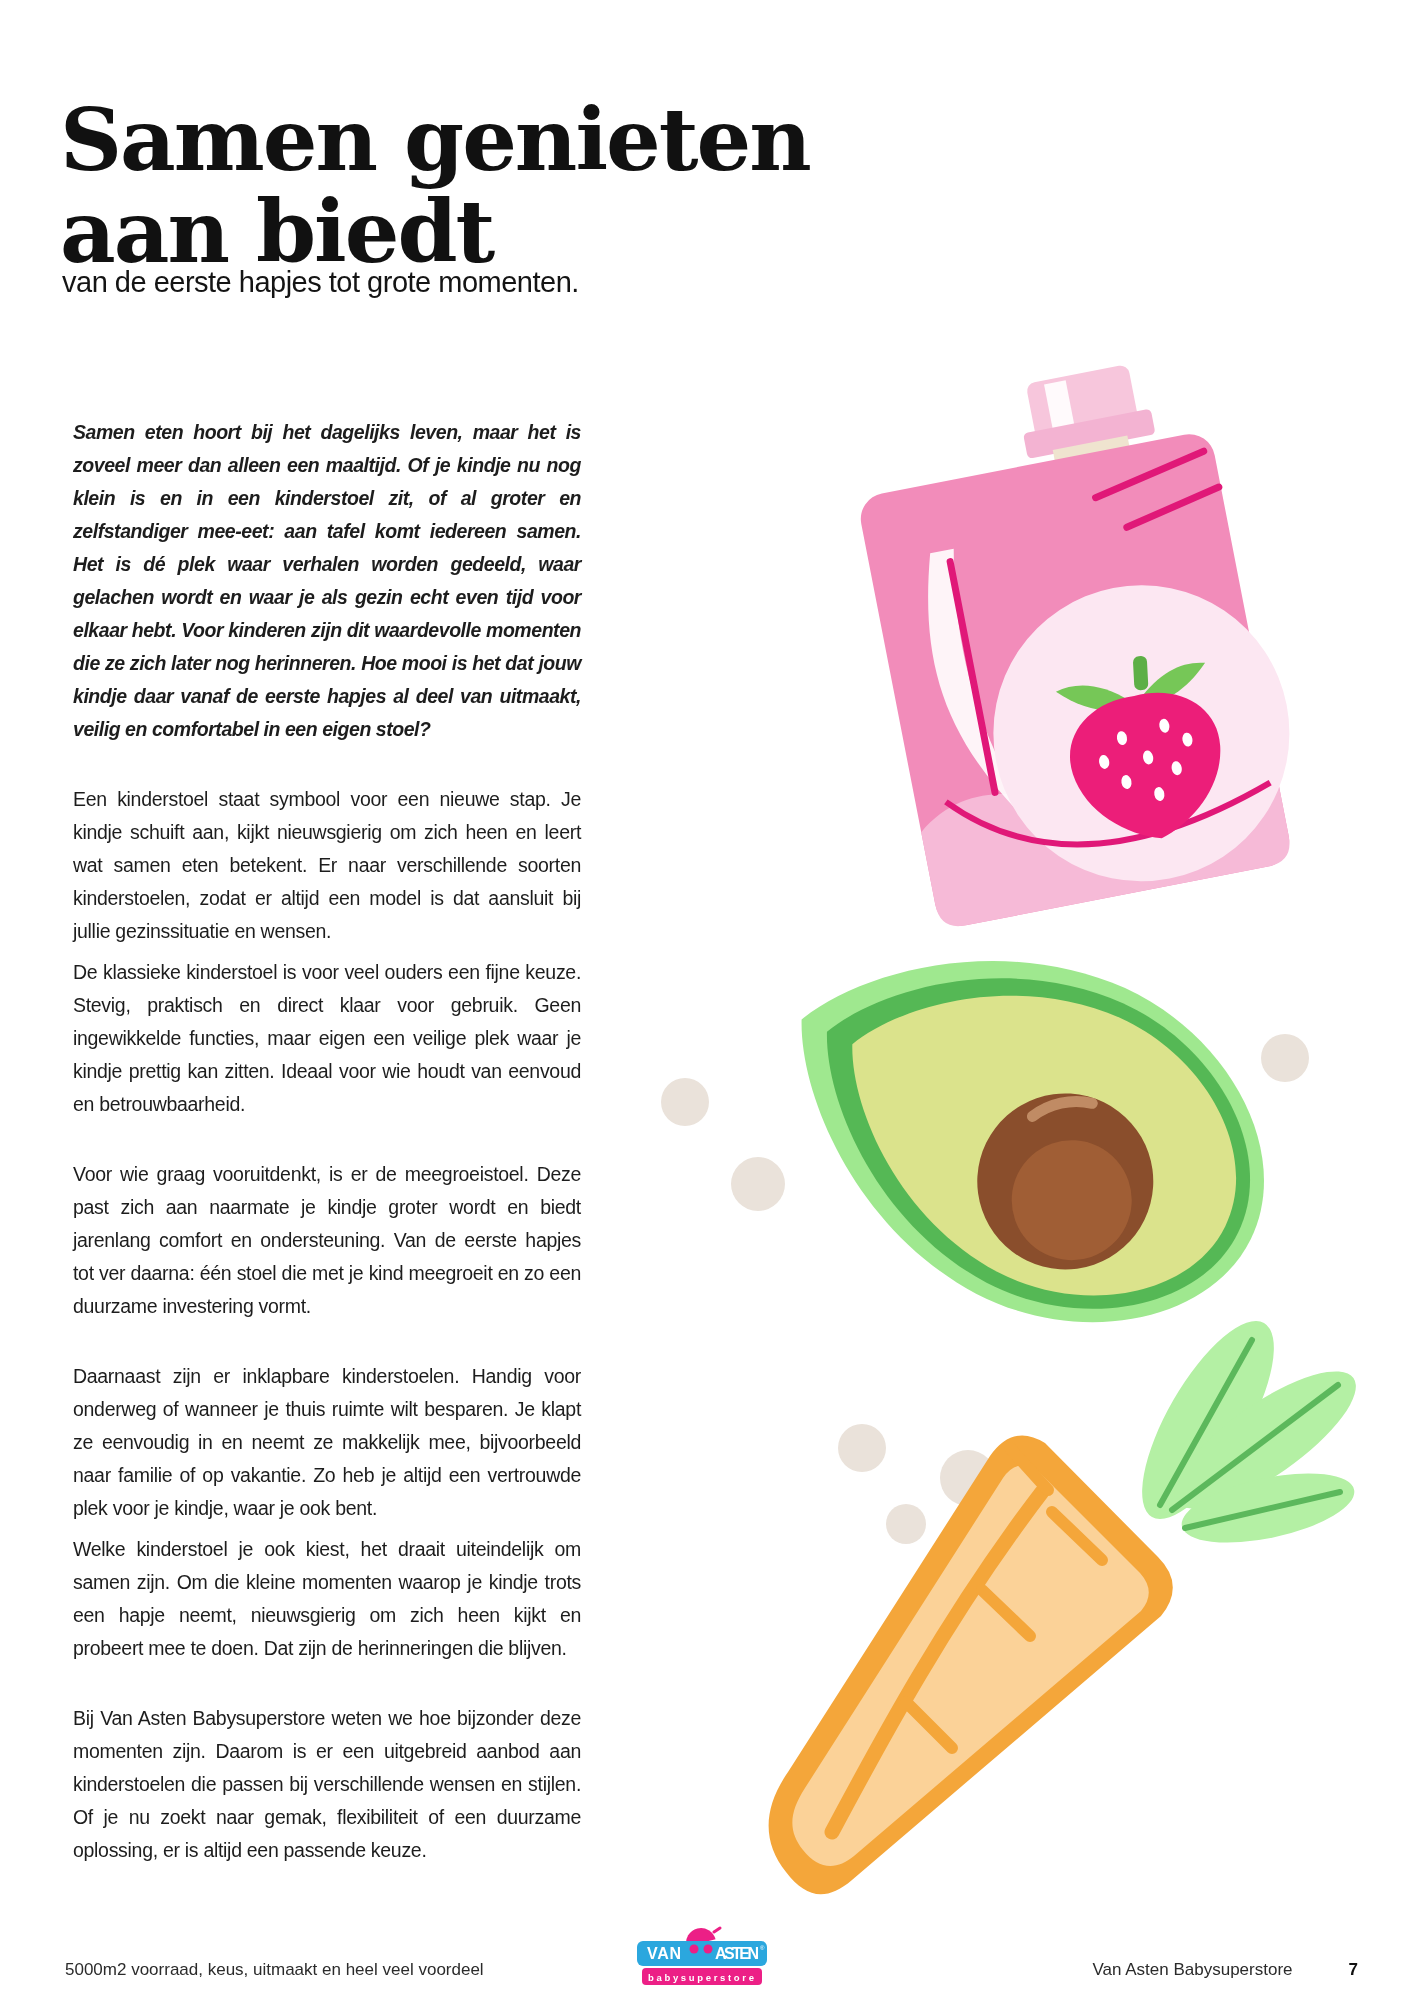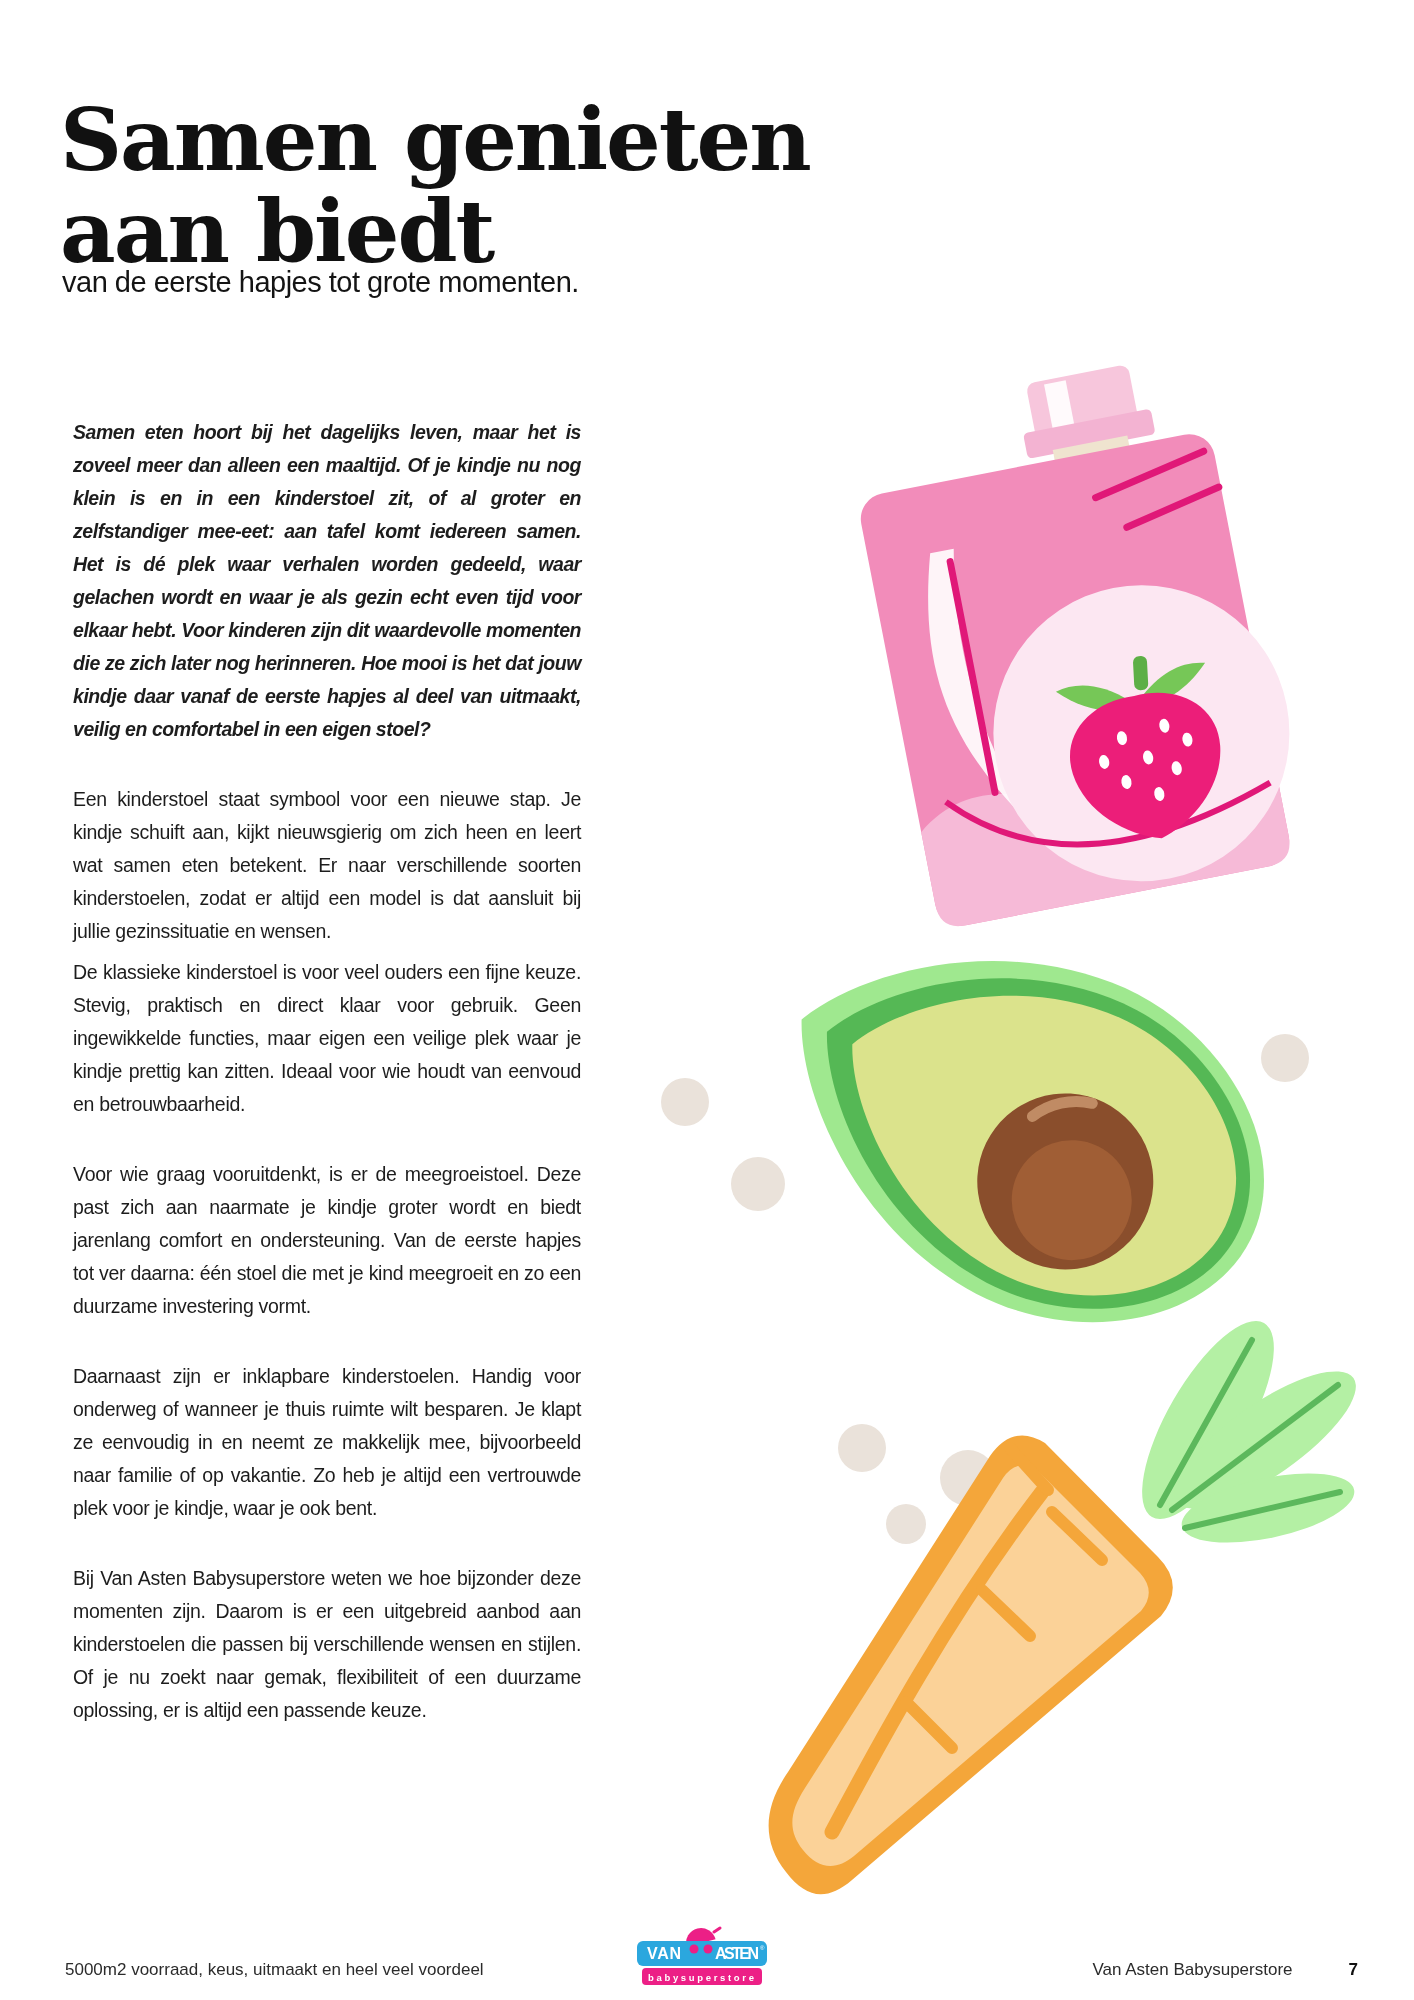--- a/index.html
+++ b/index.html
@@ -39,20 +39,21 @@
     </div>
     <div class="block">
       <p>Een kinderstoel staat symbool voor een nieuwe stap. Je kindje schuift aan, kijkt nieuwsgierig om zich heen en leert wat samen eten betekent. Er naar verschillende soorten kinderstoelen, zodat er altijd een model is dat aansluit bij jullie gezinssituatie en wensen.</p>
       <p>De klassieke kinderstoel is voor veel ouders een fijne keuze. Stevig, praktisch en direct klaar voor gebruik. Geen ingewikkelde functies, maar eigen een veilige plek waar je kindje prettig kan zitten. Ideaal voor wie houdt van eenvoud en betrouwbaarheid.</p>
     </div>
     <div class="block">
       <p>Voor wie graag vooruitdenkt, is er de meegroeistoel. Deze past zich aan naarmate je kindje groter wordt en biedt jarenlang comfort en ondersteuning. Van de eerste hapjes tot ver daarna: één stoel die met je kind meegroeit en zo een duurzame investering vormt.</p>
     </div>
     <div class="block">
       <p>Daarnaast zijn er inklapbare kinderstoelen. Handig voor onderweg of wanneer je thuis ruimte wilt besparen. Je klapt ze eenvoudig in en neemt ze makkelijk mee, bijvoorbeeld naar familie of op vakantie. Zo heb je altijd een vertrouwde plek voor je kindje, waar je ook bent.</p>
+      <p>Welke kinderstoel je ook kiest, het draait uiteindelijk om samen zijn. Om die kleine momenten waarop je kindje trots een hapje neemt, nieuwsgierig om zich heen kijkt en probeert mee te doen. Dat zijn de herinneringen die blijven.</p>
     </div>
     <div class="block">
       <p>Bij Van Asten Babysuperstore weten we hoe bijzonder deze momenten zijn. Daarom is er een uitgebreid aanbod aan kinderstoelen die passen bij verschillende wensen en stijlen. Of je nu zoekt naar gemak, flexibiliteit of een duurzame oplossing, er is altijd een passende keuze.</p>
     </div>
   </div>
 
   <svg class="abs illu" width="814" height="1680" viewBox="0 0 814 1680" xmlns="http://www.w3.org/2000/svg">
 
     <g>
       <circle cx="398" cy="488" r="22" fill="#EAE2DA"></circle>

